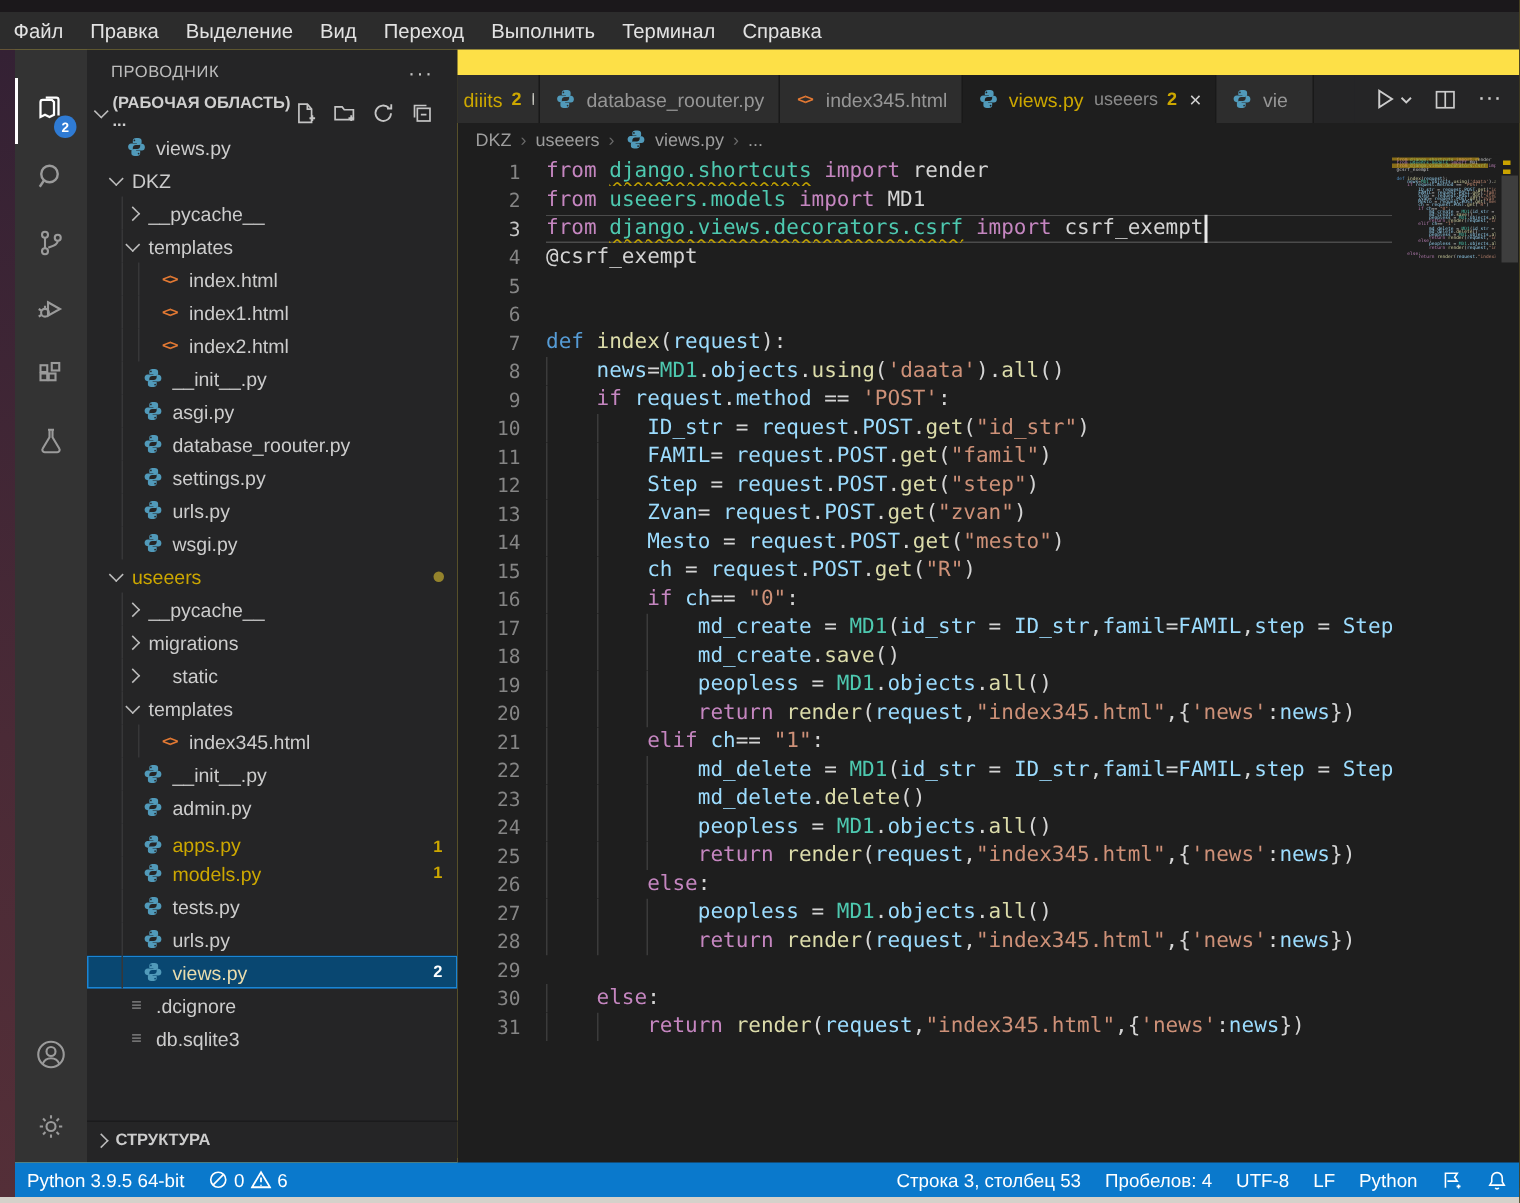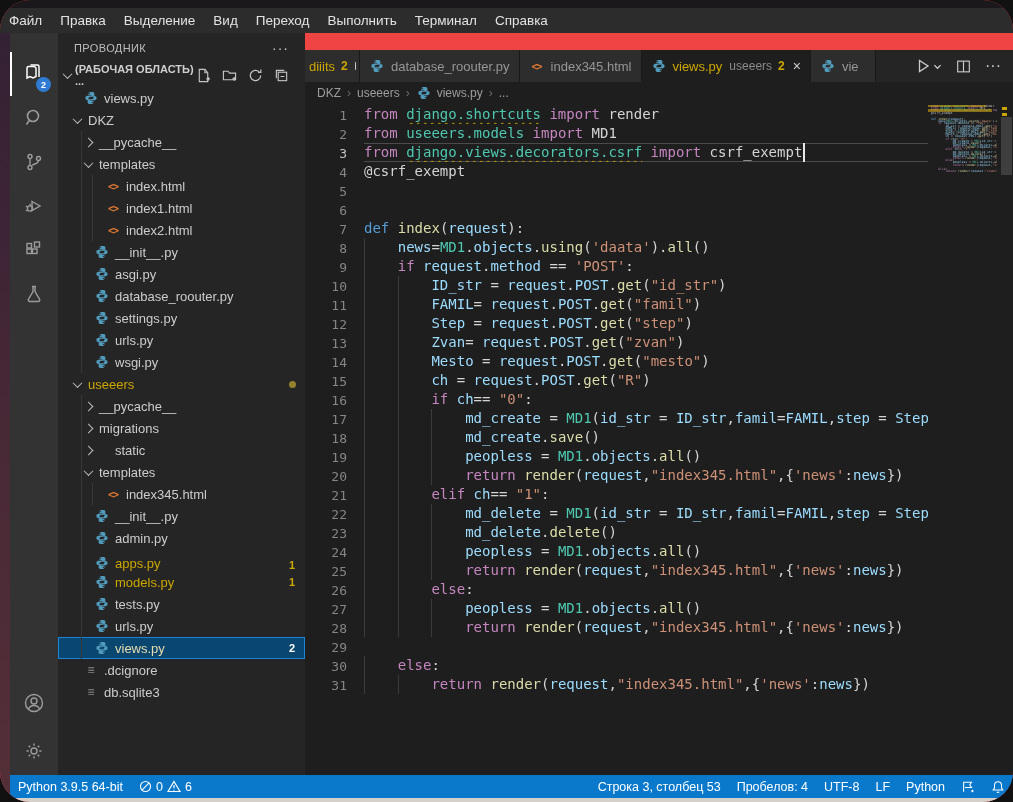--- a/index.html
+++ b/index.html
@@ -1,17 +1,17 @@
 <!DOCTYPE html>
 <html><head>
 <meta charset="utf-8">
 <style>
   html,body{margin:0;padding:0;background:#111;}
-  .screen{position:relative;width:1013px;height:802px;overflow:hidden;background:#ef4444;
-    font-family:"Liberation Sans",sans-serif;border-radius:30px;-webkit-font-smoothing:antialiased;}
+  .screen{position:relative;width:1013px;height:802px;overflow:hidden;background:#fde047;
+    font-family:"Liberation Sans",sans-serif;-webkit-font-smoothing:antialiased;}
   
   .top-strip{position:absolute;left:0;top:0;width:1013px;height:8px;background:#1b181b;}
   .menubar{position:absolute;left:0;top:8px;width:1013px;height:25px;background:#2c2c2c;
     display:flex;align-items:center;color:#e2e2e2;font-size:13.5px;}
   .menu-item{padding:0 9px;height:25px;display:flex;align-items:center;cursor:default;}
   
   .desktop-sliver{position:absolute;left:0;top:33px;width:10px;height:765px;
     background:linear-gradient(#342134,#4a2a36 60%,#542f38);}
   .activitybar{position:absolute;left:10px;top:33px;width:48px;height:742px;background:#333333;}
   .ab-icon{position:absolute;left:0;width:48px;height:44px;display:flex;align-items:center;justify-content:center;color:#9b9b9b;}
@@ -411,20 +411,24 @@
         </div>
         <div class="trow" style="padding-left: 25px;">
           <span class="fico list">≡</span>
           <span class="lbl">.dcignore</span>
         </div>
         <div class="trow" style="padding-left: 25px;">
           <span class="fico list">≡</span>
           <span class="lbl">db.sqlite3</span>
         </div>
       </div>
+    <div class="outline">
+      <span class="chev col"></span>
+      <span>СТРУКТУРА</span>
+    </div>
   </div>
 
   <div class="editor-col">
     <div class="tabbar" id="tabbar">
         <div class="tab clip">
           <span class="tlabel mod">diiits</span>
           <span class="twarn">2</span>
           <span class="dirty"></span>
         </div>
         <div class="tab">

